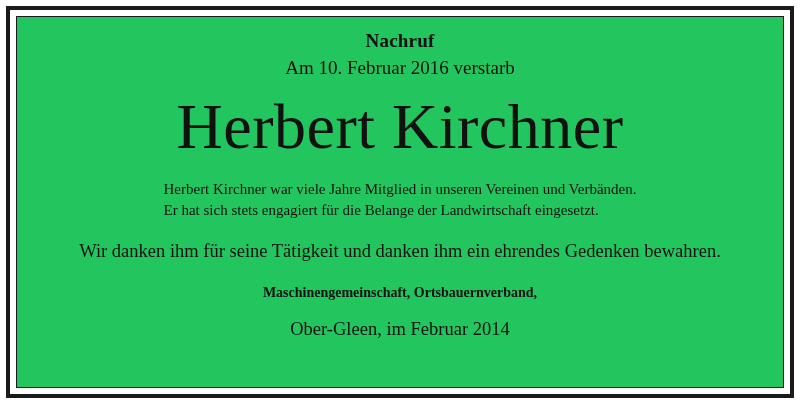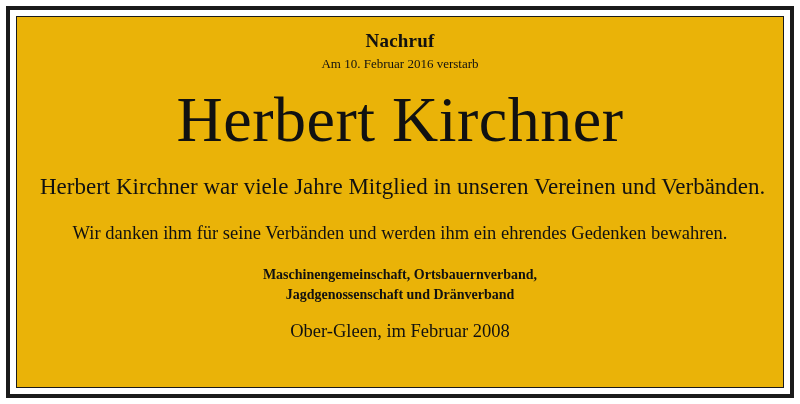--- a/index.html
+++ b/index.html
@@ -44,46 +44,46 @@
     position: absolute;
     left: 17px;
     top: 17px;
     right: 17px;
     bottom: 17px;
     box-sizing: border-box;
     padding: 12px 28px 10px 28px;
     display: flex;
     flex-direction: column;
     align-items: center;
-    text-align: center;
-    background: #eab308;
+    text-align: left;
+    background: #22c55e;
   }
   .heading {
     font-size: 19px;
     font-weight: bold;
     letter-spacing: 0.2px;
     line-height: 1.25;
     margin: 0 0 3px 0;
   }
   .date-line {
-    font-size: 13px;
+    font-size: 19px;
     font-weight: normal;
     line-height: 1.3;
     margin: 0 0 2px 0;
   }
   .name {
     font-size: 64px;
     font-weight: normal;
     line-height: 1.22;
     letter-spacing: 0.5px;
     margin: 6px 0 12px 0;
     white-space: nowrap;
   }
   .body-block {
-    font-size: 23px;
+    font-size: 15px;
     line-height: 1.42;
     margin: 0 0 6px 0;
     max-width: 720px;
   }
   .body-block .line {
     display: block;
     white-space: nowrap;
   }
   .thanks {
     font-size: 18.5px;
@@ -129,26 +129,26 @@
   <div class="obituary-inner">
 
     <div class="heading">Nachruf</div>
 
     <div class="date-line">Am 10. Februar 2016 verstarb</div>
 
     <div class="name">Herbert Kirchner</div>
 
     <div class="body-block">
       <span class="line">Herbert Kirchner war viele Jahre Mitglied in unseren Vereinen und Verbänden.</span>
+      <span class="line">Er hat sich stets engagiert für die Belange der Landwirtschaft eingesetzt.</span>
     </div>
 
-    <div class="thanks">Wir danken ihm für seine Verbänden und werden ihm ein ehrendes Gedenken bewahren.</div>
+    <div class="thanks">Wir danken ihm für seine Tätigkeit und danken ihm ein ehrendes Gedenken bewahren.</div>
 
 
     <div class="orgs">
       <span class="line">Maschinengemeinschaft, Ortsbauernverband,</span>
-      <span class="line">Jagdgenossenschaft und Dränverband</span>
     </div>
 
-    <div class="place">Ober-Gleen, im Februar 2008</div>
+    <div class="place">Ober-Gleen, im Februar 2014</div>
 
   </div>
 </div>
 
 </body></html>

